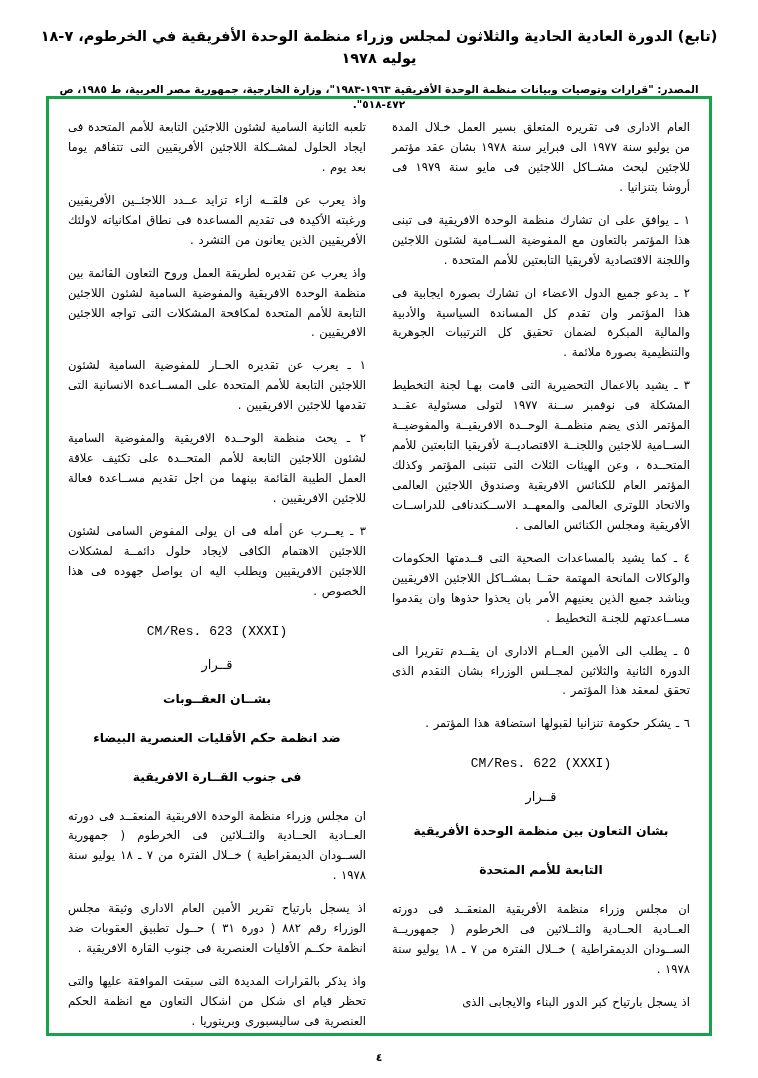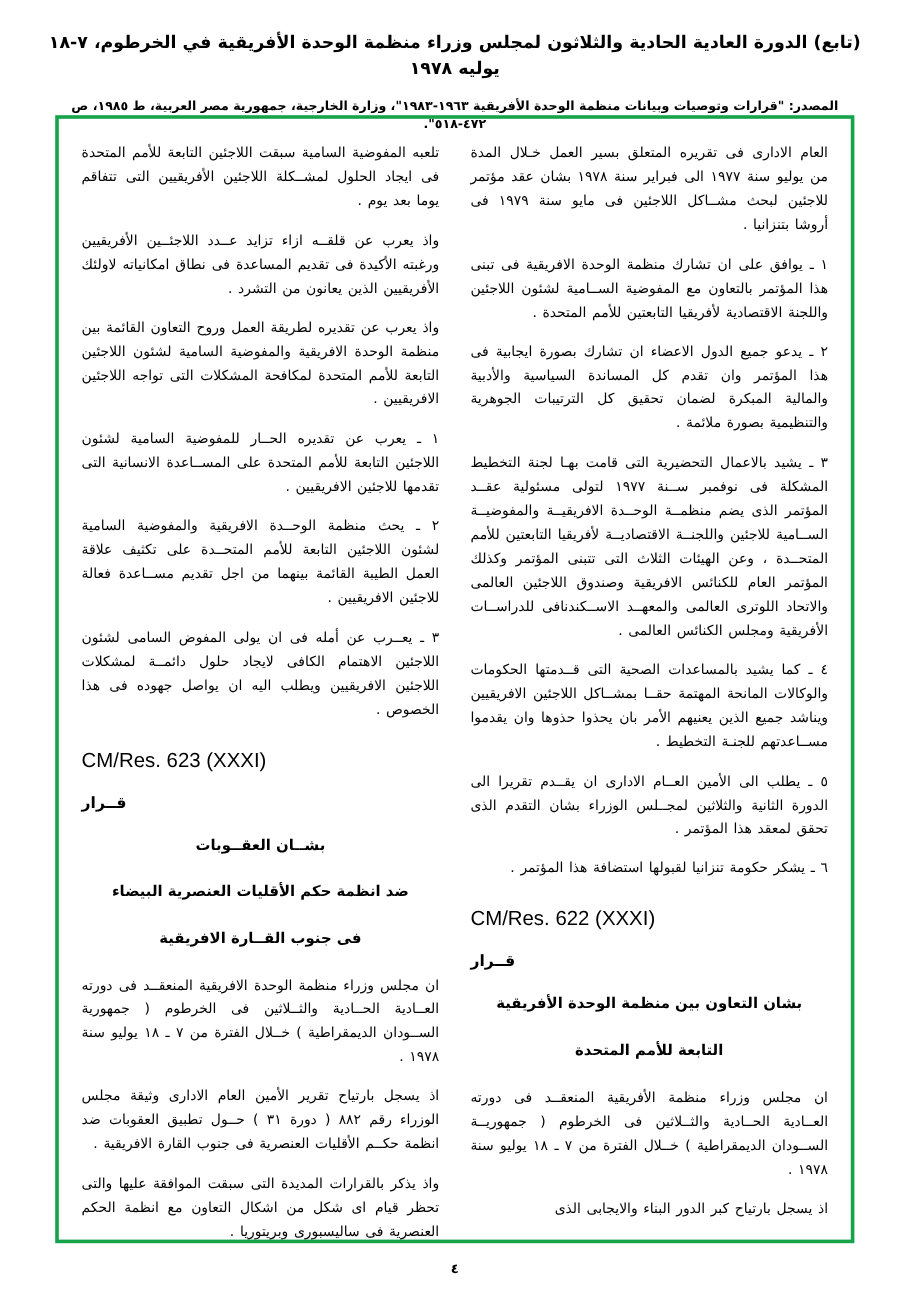--- a/index.html
+++ b/index.html
@@ -67,31 +67,31 @@
     font-size: 11.6px;
     line-height: 1.72;
     text-align: justify;
     text-align-last: right;
     word-spacing: 1px;
   }
   p.para.last {
     margin-bottom: 0;
   }
   .res-id {
-    font-size: 17px;
+    font-size: 13px;
     font-weight: normal;
     direction: ltr;
-    text-align: left;
+    text-align: center;
     margin: 22px 0 18px 0;
-    font-family: Liberation Sans, sans-serif;
+    font-family: Liberation Mono, monospace;
   }
   .res-word {
-    text-align: left;
+    text-align: center;
     font-size: 13px;
-    font-weight: bold;
+    font-weight: normal;
     letter-spacing: 4px;
     margin: 0 0 16px 0;
   }
   .res-title {
     text-align: center;
     font-size: 12.4px;
     font-weight: bold;
     line-height: 1.85;
     margin: 0 0 18px 0;
   }
@@ -136,21 +136,21 @@
       <div class="res-word">قــرار</div>
       <div class="res-title">
         <span>بشان التعاون بين منظمة الوحدة الأفريقية</span>
         <span>التابعة للأمم المتحدة</span>
       </div>
       <p class="para">ان مجلس وزراء منظمة الأفريقية المنعقــد فى دورته العــادية الحــادية والثــلاثين فى الخرطوم ( جمهوريــة الســودان الديمقراطية ) خــلال الفترة من ٧ ـ ١٨ يوليو سنة ١٩٧٨ .</p>
       <p class="para last">اذ يسجل بارتياح كبر الدور البناء والايجابى الذى</p>
     </div>
 
     <div class="col">
-      <p class="para">تلعبه المفوضية السامية سبقت اللاجئين التابعة للأمم المتحدة فى ايجاد الحلول لمشــكلة اللاجئين الأفريقيين التى تتفاقم يوما بعد يوم .</p>
+      <p class="para">تلعبه الثانية السامية لشئون اللاجئين التابعة للأمم المتحدة فى ايجاد الحلول لمشــكلة اللاجئين الأفريقيين التى تتفاقم يوما بعد يوم .</p>
       <p class="para">واذ يعرب عن قلقــه ازاء تزايد عــدد اللاجئــين الأفريقيين ورغبته الأكيدة فى تقديم المساعدة فى نطاق امكانياته لاولئك الأفريقيين الذين يعانون من التشرد .</p>
       <p class="para">واذ يعرب عن تقديره لطريقة العمل وروح التعاون القائمة بين منظمة الوحدة الافريقية والمفوضية السامية لشئون اللاجئين التابعة للأمم المتحدة لمكافحة المشكلات التى تواجه اللاجئين الافريقيين .</p>
       <p class="para">١ ـ يعرب عن تقديره الحــار للمفوضية السامية لشئون اللاجئين التابعة للأمم المتحدة على المســاعدة الانسانية التى تقدمها للاجئين الافريقيين .</p>
       <p class="para">٢ ـ يحث منظمة الوحــدة الافريقية والمفوضية السامية لشئون اللاجئين التابعة للأمم المتحــدة على تكثيف علاقة العمل الطيبة القائمة بينهما من اجل تقديم مســاعدة فعالة للاجئين الافريقيين .</p>
       <p class="para">٣ ـ يعــرب عن أمله فى ان يولى المفوض السامى لشئون اللاجئين الاهتمام الكافى لايجاد حلول دائمــة لمشكلات اللاجئين الافريقيين ويطلب اليه ان يواصل جهوده فى هذا الخصوص .</p>
 
       <div class="res-id">CM/Res. 623 (XXXI)</div>
       <div class="res-word">قــرار</div>
       <div class="res-title">
         <span>بشــان العقــوبات</span>

